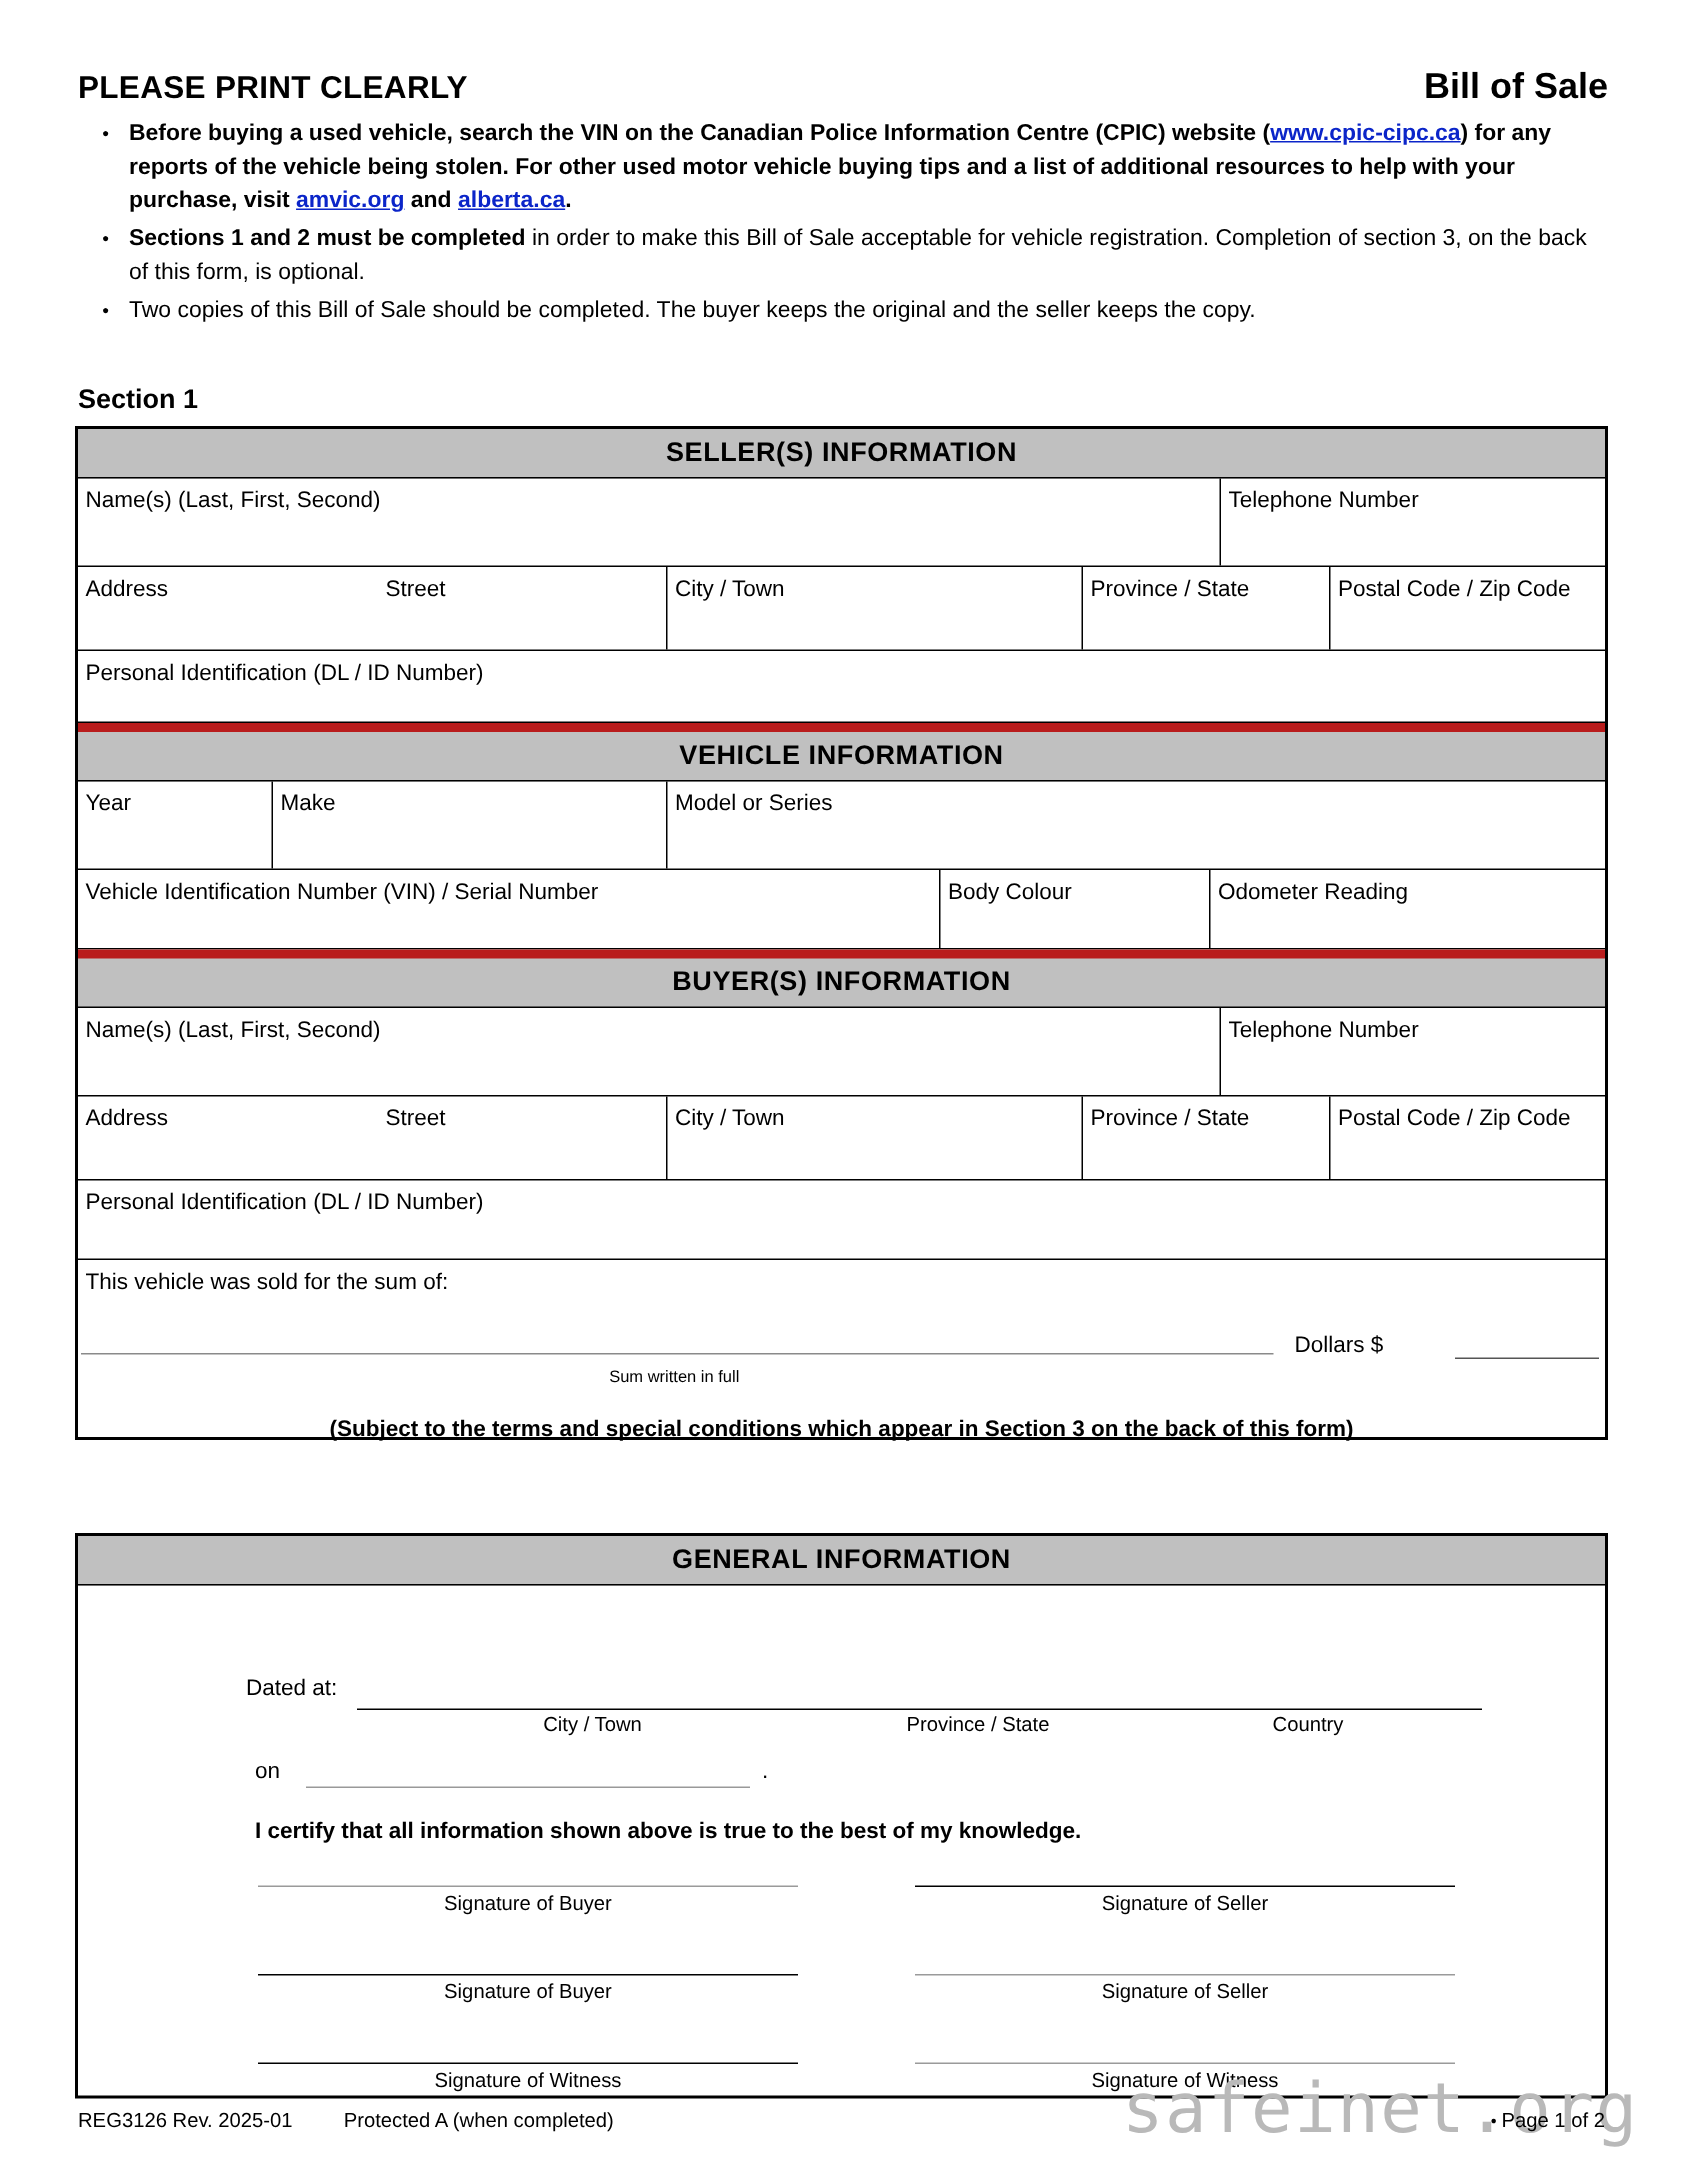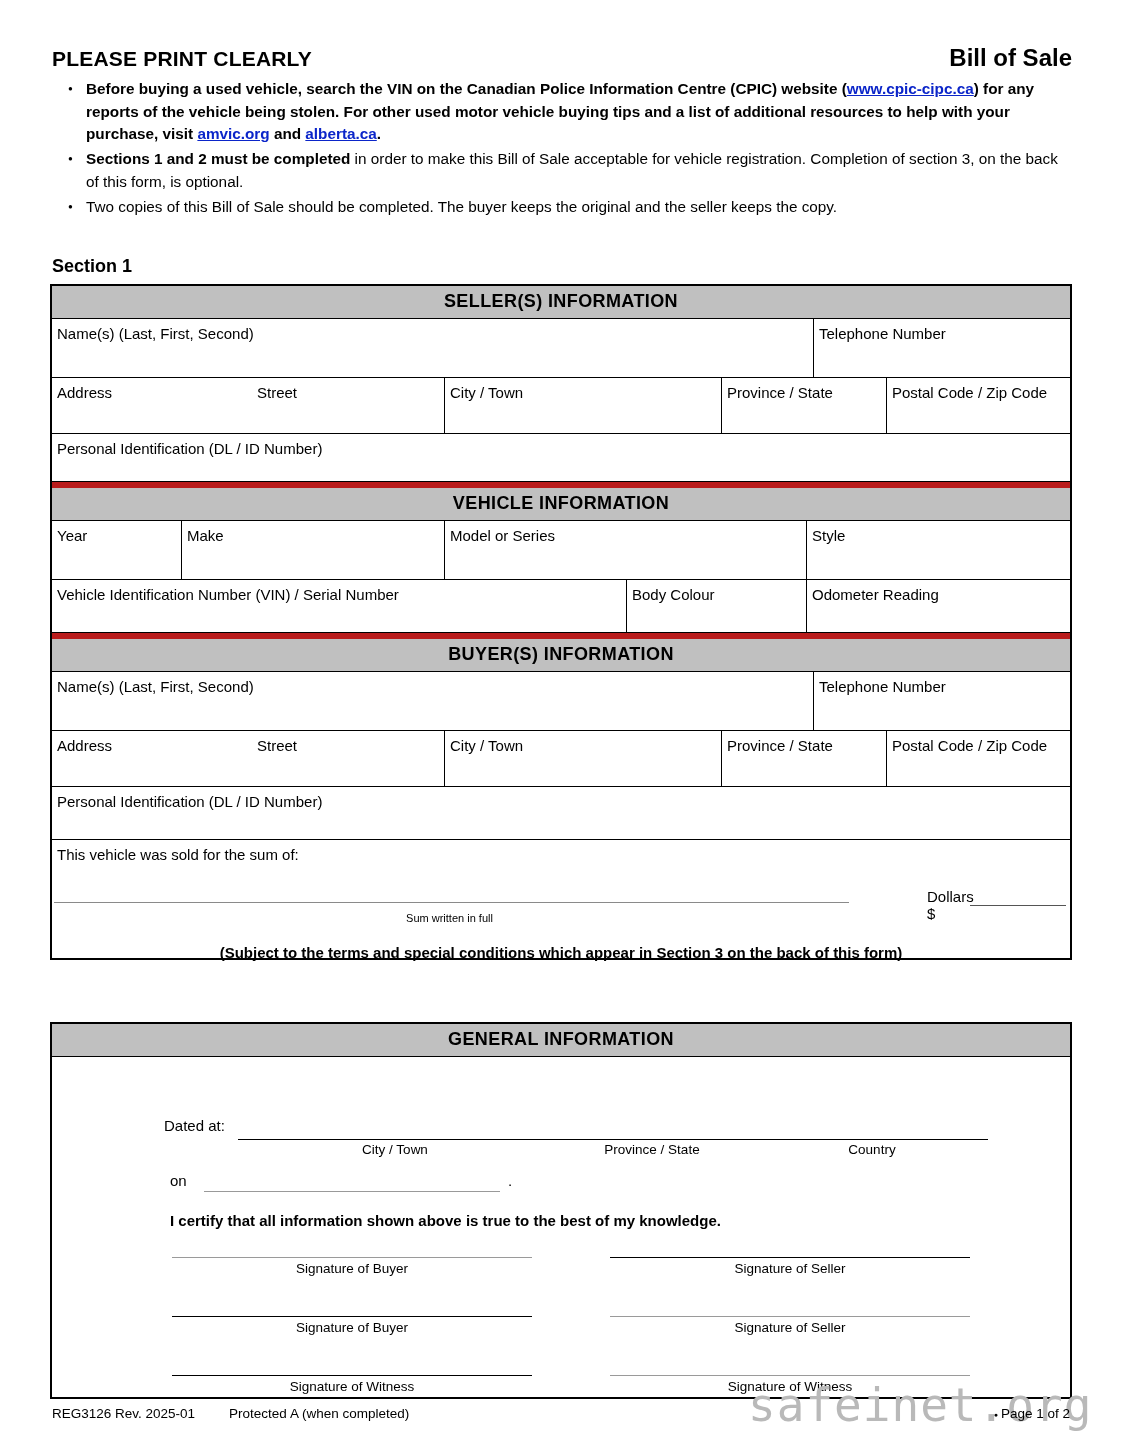--- a/index.html
+++ b/index.html
@@ -143,21 +143,21 @@
   }
   .sum-line-main {
     position: absolute;
     left: 2px;
     top: 62px;
     width: 795px;
     border-bottom: 1px solid #8a8a8a;
   }
   .dollars-lbl {
     position: absolute;
-    left: 875px;
+    left: 811px;
     top: 48px;
     font-size: 15px;
   }
   .sum-line-dollar {
     position: absolute;
     left: 918px;
     top: 65px;
     width: 96px;
     border-bottom: 1px solid #555;
   }
@@ -359,23 +359,20 @@
     <div class="row">
       <div class="cell h58" style="width:130px">
         <span>Year</span>
       </div>
       <div class="cell h58" style="width:263px">
         <span>Make</span>
       </div>
       <div class="cell h58" style="width:362px">
         <span>Model or Series</span>
       </div>
-      <div class="cell h58 noborder" style="width:263px">
-        <span>Style</span>
-      </div>
     </div>
 
     <div class="row">
       <div class="cell h52" style="width:575px">
         <span>Vehicle Identification Number (VIN) / Serial Number</span>
       </div>
       <div class="cell h52" style="width:180px">
         <span>Body Colour</span>
       </div>
       <div class="cell h52 noborder" style="width:263px">

